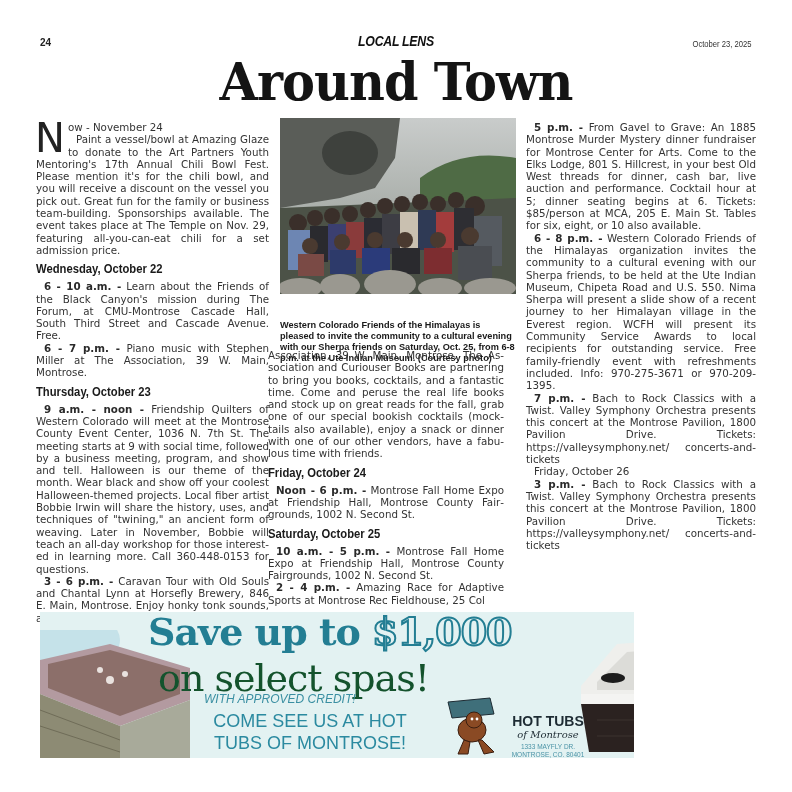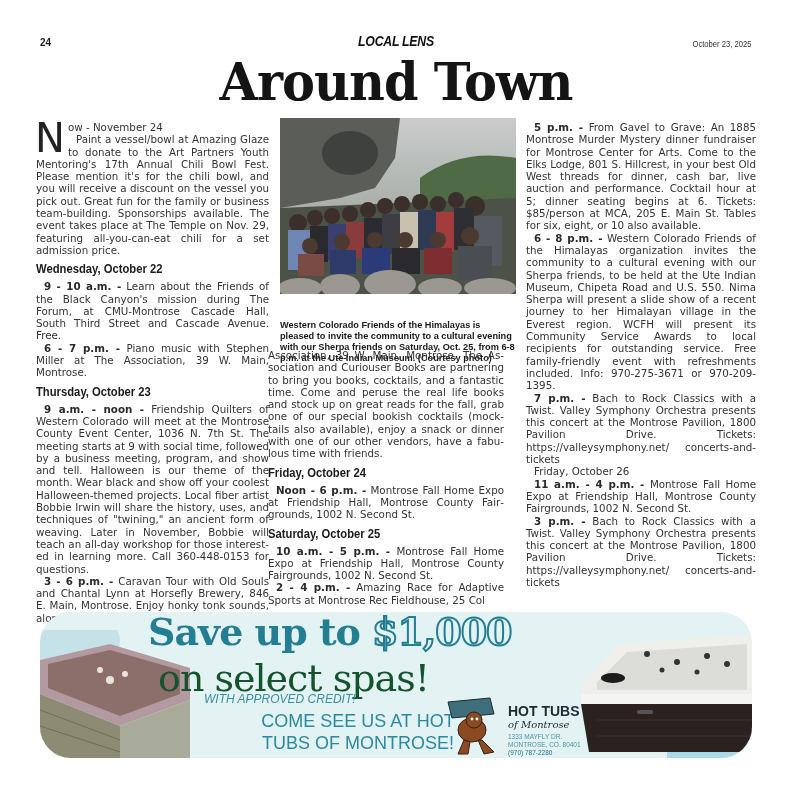--- a/index.html
+++ b/index.html
@@ -15,48 +15,48 @@
   .col b { color:#2a2a2a; }
   .col1 { left:36px; top:121px; width:233px; }
   .col2 { left:268px; top:349px; width:236px; }
   .col3 { left:526px; top:121px; width:230px; }
   .day-head { font-family:"Liberation Sans", sans-serif; font-weight:bold; font-size:12.5px; line-height:15px; color:#1a1a1a; margin:6px 0 3px 0; transform:scaleX(0.9); transform-origin:left; text-indent:0 !important; text-align:left; }
   .dropcap { float:left; font-family:"DejaVu Sans", sans-serif; font-size:40px; line-height:32px; margin:1px 3px 0 -1px; color:#222; }
 
   .photo { position:absolute; left:280px; top:118px; width:236px; height:176px; overflow:hidden; background:#6b6f68; }
   .photo-caption { position:absolute; left:280px; top:303px; width:236px; font-family:"Liberation Sans", sans-serif; font-weight:bold; font-size:9.2px; line-height:11px; color:#1a1a1a;margin-top:17px; }
 
-  .ad { position:absolute; left:40px; top:612px; width:712px; height:146px; background:#e3f2f2; overflow:hidden;border-radius:31px; }
+  .ad { position:absolute; left:40px; top:612px; width:594px; height:146px; background:#e3f2f2; overflow:hidden; }
   .ad-tub-left { position:absolute; left:0; top:18px; width:158px; height:128px; }
   .ad-headline1 { position:absolute; left:108px; top:-2px; font-family:"DejaVu Serif", serif; font-weight:bold; font-size:38px; color:#237e93; letter-spacing:-1px; white-space:nowrap; line-height:44px; }
   .ad-headline1 .outline { color:#e3f2f2; -webkit-text-stroke:2px #237e93; }
   .ad-headline2 { position:absolute; left:118px; top:44px; font-family:"DejaVu Serif", serif; font-weight:normal; font-size:38px; color:#14532d; letter-spacing:-1px; white-space:nowrap; line-height:44px; }
   .ad-credit { position:absolute; left:164px; top:80px; font-family:"Liberation Sans", sans-serif; font-style:italic; font-size:12px; color:#3a8fa2;text-align:right; }
-  .ad-cta { position:absolute; left:150px; top:98px; width:240px; text-align:center; font-family:"Liberation Sans", sans-serif; font-size:18px; line-height:22px; color:#2b8aa0;margin-left:48px; }
+  .ad-cta { position:absolute; left:150px; top:98px; width:240px; text-align:center; font-family:"Liberation Sans", sans-serif; font-size:18px; line-height:22px; color:#2b8aa0; }
   .ad-mascot { position:absolute; left:404px; top:84px; width:62px; height:62px; }
-  .ad-brand { position:absolute; left:468px; top:92px; width:80px; text-align:left; }
+  .ad-brand { position:absolute; left:468px; top:102px; width:80px; text-align:center; }
   .ad-brand-name { font-family:"Liberation Sans", sans-serif; font-weight:bold; font-size:14px; color:#1d2b33; line-height:15px; }
   .ad-brand-sub { font-family:"DejaVu Serif", serif; font-style:italic; font-weight:normal; font-size:10px; color:#1d2b33; line-height:12px; }
   .ad-brand-addr { font-family:"Liberation Sans", sans-serif; font-size:6.5px; color:#4a93a6; line-height:8px; margin-top:2px; }
   .ad-tub-right { position:absolute; left:537px; top:22px; width:175px; height:124px; }
 </style>
 </head>
 <body>
 
 <div class="page-num">24</div>
 <div class="section-tag">LOCAL LENS</div>
 <div class="issue-date">October 23, 2025</div>
 <div class="masthead">Around Town</div>
 
 <div class="col col1">
   <p class="noindent"><span class="dropcap">N</span><span>ow - November 24</span></p>
   <p>Paint a vessel/bowl at Amazing Glaze to donate to the Art Partners Youth Mentoring's 17th Annual Chili Bowl Fest. Please mention it's for the chili bowl, and you will receive a discount on the vessel you pick out. Great fun for the family or business team-building. Sponsorships available. The event takes place at The Temple on Nov. 29, featuring all-you-can-eat chili for a set admis­sion price.</p>
 
   <div class="day-head">Wednesday, October 22</div>
-  <p><b>9 - 10 a.m. -</b><span> Learn about the Friends of the Black Canyon's mission during The Forum, at CMU-Montrose Cascade Hall, South Third Street and Cascade Avenue. Free.</span></p>
+  <p><b>6 - 10 a.m. -</b><span> Learn about the Friends of the Black Canyon's mission during The Forum, at CMU-Montrose Cascade Hall, South Third Street and Cascade Avenue. Free.</span></p>
   <p><b>6 - 7 p.m. -</b><span> Piano music with Stephen Miller at The Association, 39 W. Main, Montrose.</span></p>
 
   <div class="day-head">Thursday, October 23</div>
   <p><b>9 a.m. - noon -</b><span> Friendship Quilters of West­ern Colorado will meet at the Montrose Coun­ty Event Center, 1036 N. 7th St. The meet­ing starts at 9 with social time, followed by a business meeting, program, and show and tell. Halloween is our theme of the month. Wear black and show off your coolest Hal­loween-themed projects. Local fiber art­ist Bobbie Irwin will share the history, uses, and techniques of "twining," an ancient form of weaving. Later in November, Bobbie will teach an all-day workshop for those interest­ed in learning more. Call 360-448-0153 for questions.</span></p>
   <p><b>3 - 6 p.m. -</b><span> Caravan Tour with Old Souls and Chantal Lynn at Horsefly Brewery, 846 E. Main, Montrose. Enjoy honky tonk sounds, along with alt-country.</span></p>
   <p><b>5:30 - 8:30 p.m. -</b><span> Boozy Book Fair at The</span></p>
 </div>
 
 <div class="photo">
   <svg width="236" height="176" viewBox="0 0 236 176">
@@ -136,21 +136,20 @@
   <div class="day-head">Saturday, October 25</div>
   <p><b>10 a.m. - 5 p.m. -</b><span> Montrose Fall Home Expo at Friendship Hall, Montrose County Fair­grounds, 1002 N. Second St.</span></p>
   <p><b>2 - 4 p.m. -</b><span> Amazing Race for Adaptive Sports at Montrose Rec Fieldhouse, 25 Col­</span></p>
 </div>
 
 <div class="col col3">
   <p><b>5 p.m. -</b><span> From Gavel to Grave: An 1885 Mon­trose Murder Mystery dinner fundraiser for Montrose Center for Arts. Come to the Elks Lodge, 801 S. Hillcrest, in your best Old West threads for dinner, cash bar, live auction and performance. Cocktail hour at 5; dinner seat­ing begins at 6. Tickets: $85/person at MCA, 205 E. Main St. Tables for six, eight, or 10 also available.</span></p>
   <p><b>6 - 8 p.m. -</b><span> Western Colorado Friends of the Himalayas organization invites the commu­nity to a cultural evening with our Sherpa friends, to be held at the Ute Indian Muse­um, Chipeta Road and U.S. 550. Nima Sherpa will present a slide show of a recent journey to her Himalayan village in the Everest re­gion. WCFH will present its Community Ser­vice Awards to local recipients for outstand­ing service. Free family-friendly event with refreshments included. Info: 970-275-3671 or 970-209-1395.</span></p>
   <p><b>7 p.m. -</b><span> Bach to Rock Classics with a Twist. Valley Symphony Orchestra presents this con­cert at the Montrose Pavilion, 1800 Pavilion Drive. Tickets: https://valleysymphony.net/ concerts-and-tickets</span></p>
   <p>Friday, October 26</p>
-  <p><b>11 a.m. - 4 p.m. -</b><span> Montrose Fall Home Expo at Friendship Hall, Montrose County Fair­grounds, 1002 N. Second St.</span></p>
   <p><b>3 p.m. -</b><span> Bach to Rock Classics with a Twist. Valley Symphony Orchestra presents this con­cert at the Montrose Pavilion, 1800 Pavilion Drive. Tickets: https://valleysymphony.net/ concerts-and-tickets</span></p>
 </div>
 
 <div class="ad">
   <svg class="ad-tub-left" viewBox="0 0 158 128">
     <ellipse cx="30" cy="10" rx="50" ry="30" fill="#b8dce6" opacity="0.7"></ellipse>
     <path d="M0 30 L70 14 L150 38 L150 70 L80 96 L0 64 Z" fill="#b39aa0"></path>
     <path d="M8 34 L70 20 L140 40 L140 64 L80 86 L8 58 Z" fill="#8c6f6a"></path>
     <circle cx="70" cy="50" r="4" fill="#e9e2df"></circle>
       <circle cx="85" cy="44" r="3" fill="#e9e2df"></circle>

